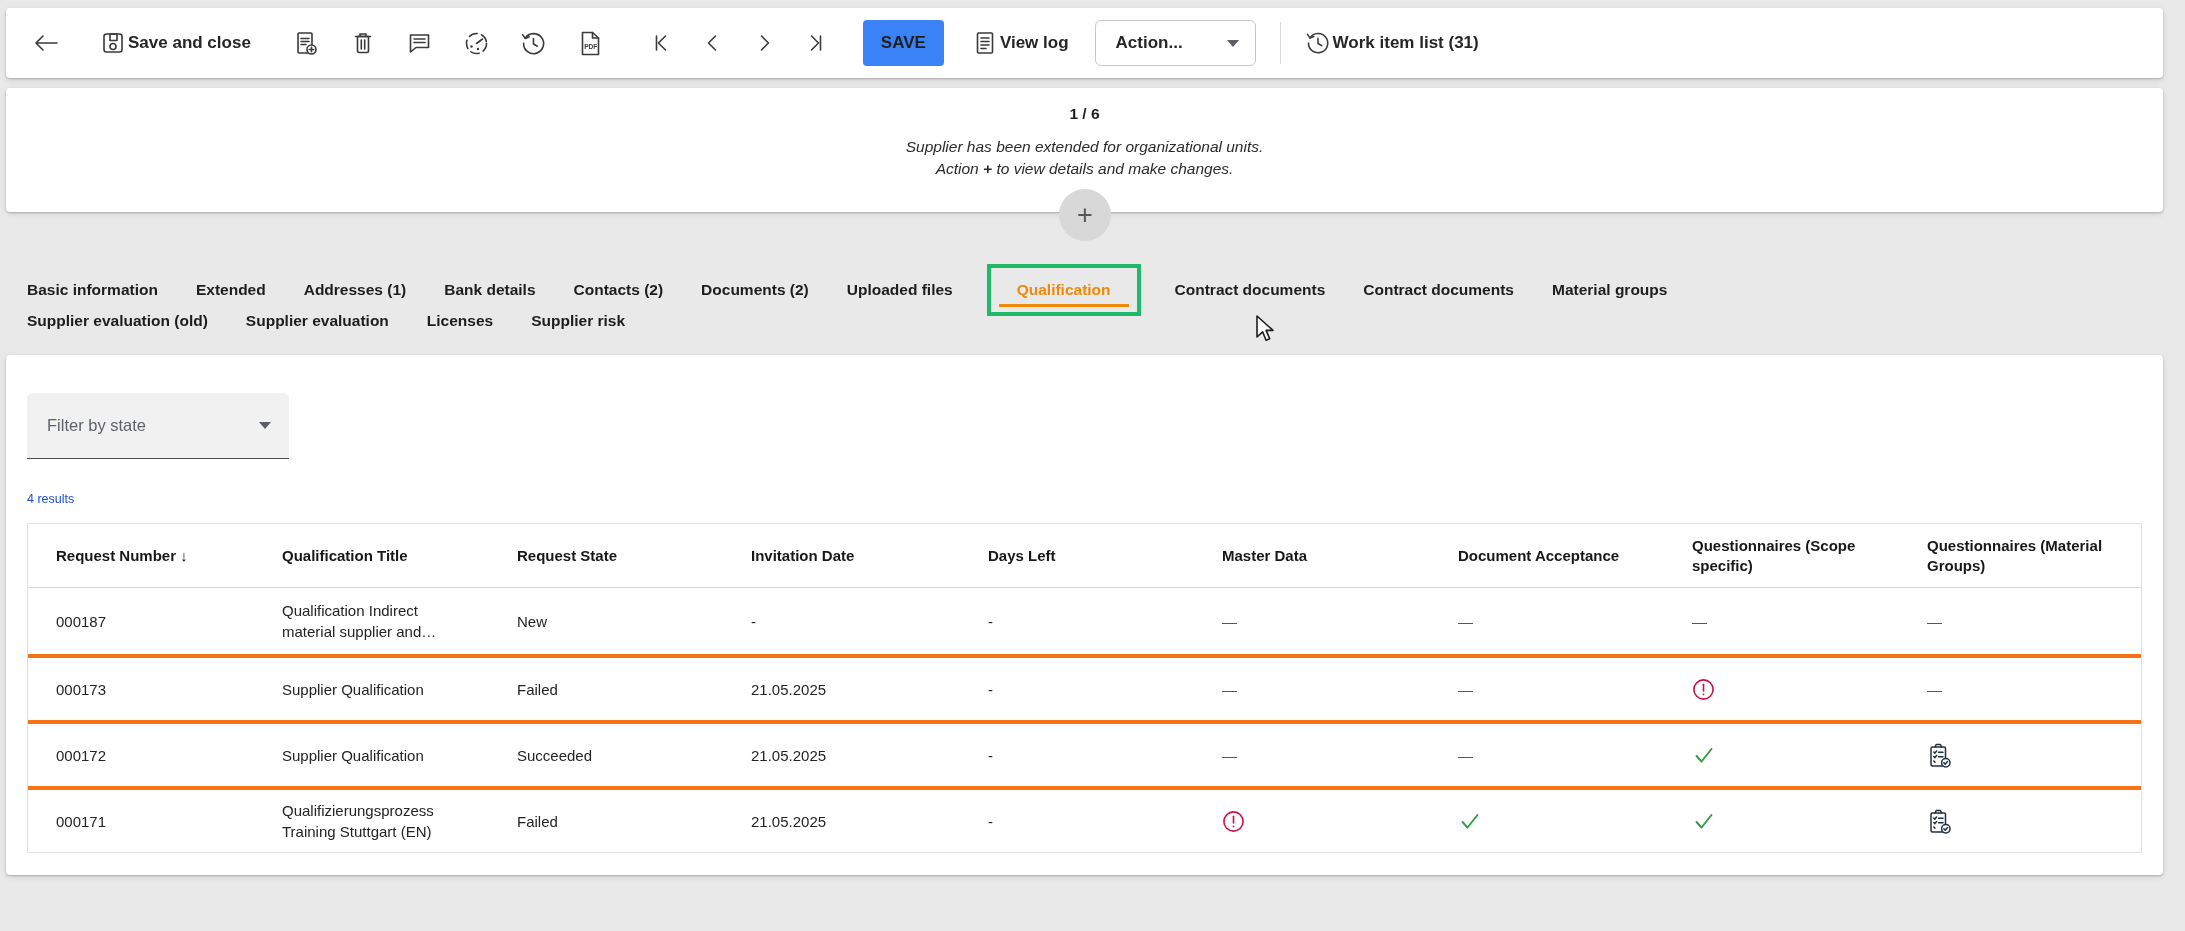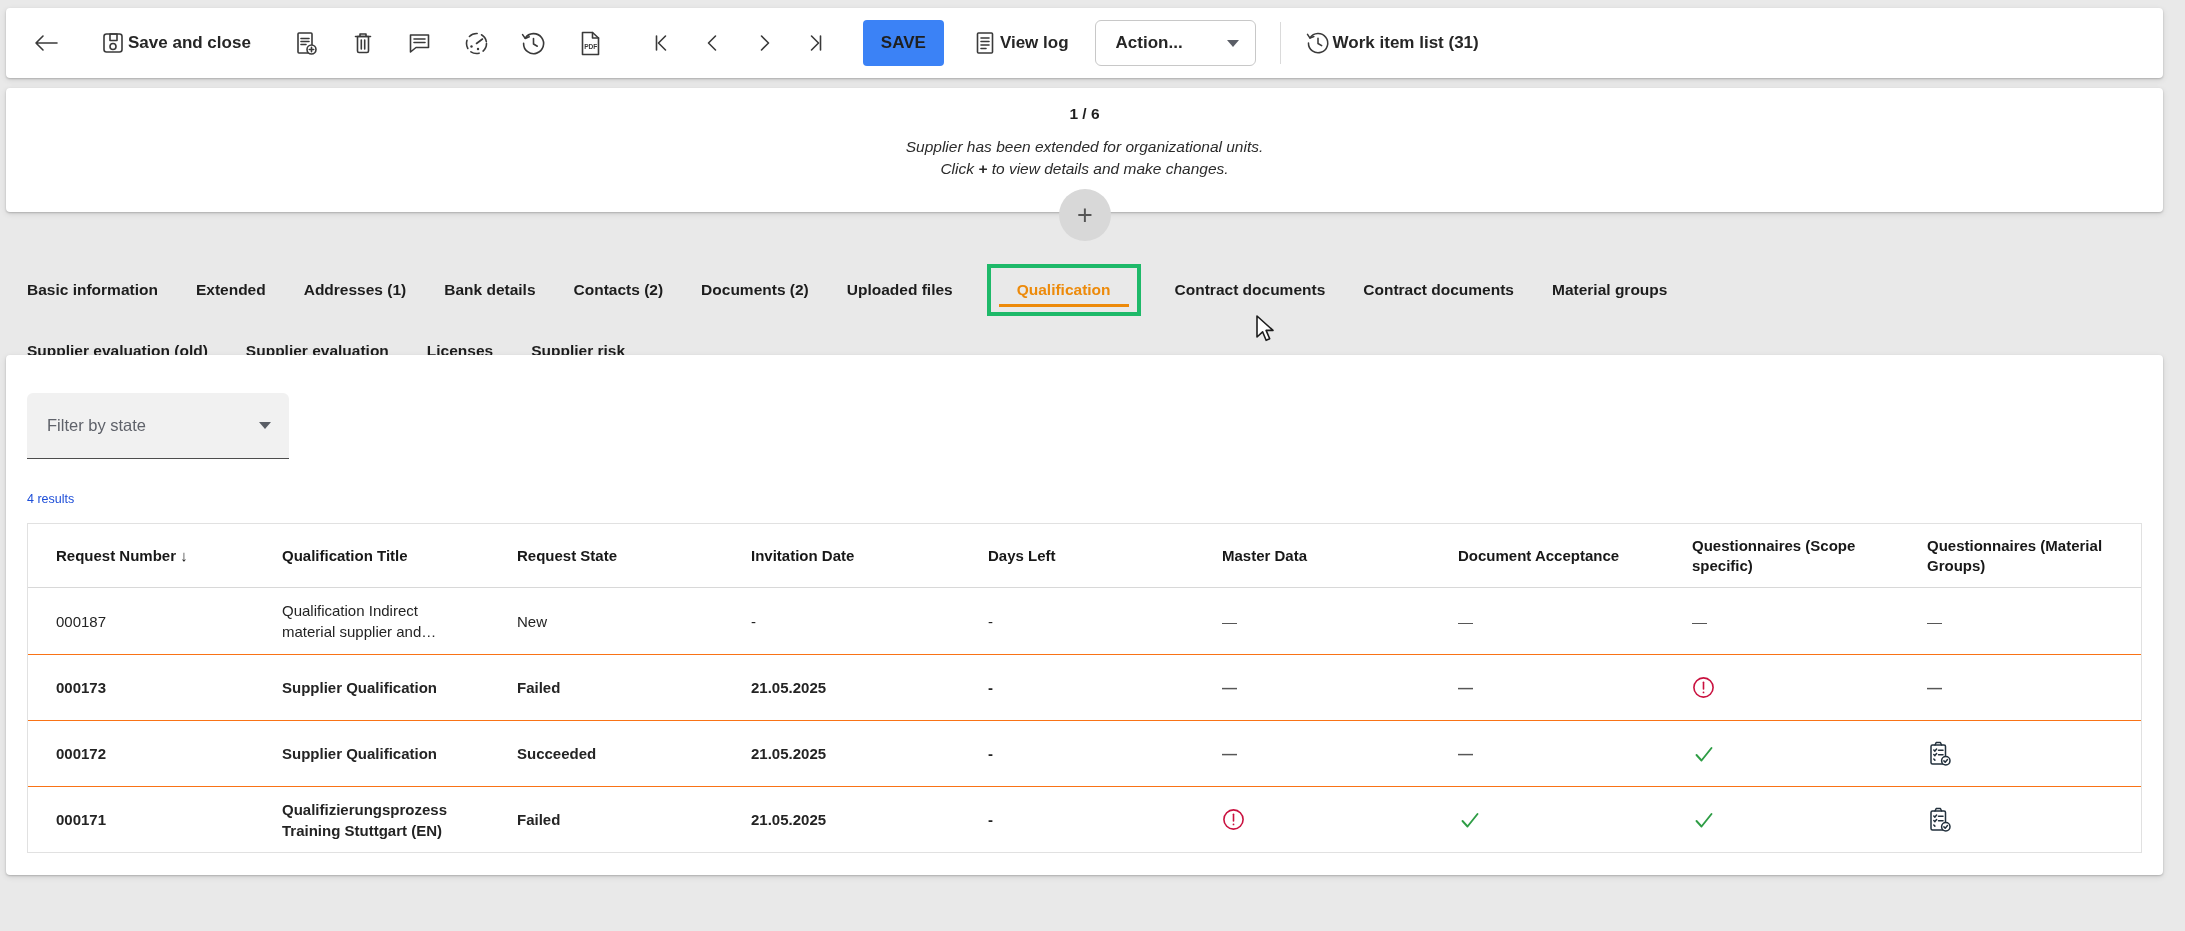--- a/index.html
+++ b/index.html
@@ -35,37 +35,37 @@
   #notification { top:88px; height:124px; text-align:center; padding-top:17px; font-size:15.5px; }
   #notif-counter { font-weight:700; font-size:15.5px; color:#1e1e1e; margin-bottom:13px; }
   .notif-line { line-height:22px; color:#2b2b2b;font-style:italic; }
   #plus-button { position:absolute; left:1059px; top:189px; width:52px; height:52px; border-radius:50%;
     background:#d8d8d8; display:flex; align-items:center; justify-content:center;
     font-size:27px; color:#555; z-index:5; cursor:default; }
   
   .tabsrow { position:absolute; left:27px; display:flex; gap:38px; align-items:center;
     font-weight:700; font-size:15.5px; color:#1d1d1d; white-space:nowrap; }
   #tabs-row1 { top:268px; height:44px; }
-  #tabs-row2 { top:334px; height:34px; }
+  #tabs-row2 { top:304px; height:34px; }
   .tab { cursor:default; }
   .tab.active { color:var(--orange); height:44px; display:flex; align-items:center;
     padding:0 26px; position:relative; outline:4px solid var(--green-box); }
   .tab.active::after { content:""; position:absolute; left:8px; right:8px; bottom:5px;
     height:3px; background:var(--orange); }
   
   #main-card { top:355px; height:520px; }
   #filter { position:absolute; left:27px; top:393px; width:262px; height:66px; background:#f1f1f1;
     border-radius:6px 6px 0 0; border-bottom:1px solid #4d4d4d; display:flex; align-items:center;
     justify-content:space-between; padding:0 18px 0 20px; font-size:16.5px; color:#5f626a; z-index:3; }
   #results { position:absolute; left:27px; top:492px; font-size:12.5px; color:#1d4ed8; }
   #qtable { position:absolute; left:27px; top:523px; width:2115px; background:#fff; border:1px solid #e1e1e1; }
   .trow { display:grid; grid-template-columns:226px 235px 234px 237px 234px 236px 234px 235px auto; align-items:center; }
   .thead { min-height:64px; border-bottom:1px solid #d8d8d8; }
   .tbody-row { min-height:66px; }
-  .tbody-row + .tbody-row { border-top:1px solid #f97316;font-weight:bold; }
+  .tbody-row + .tbody-row { border-top:4px solid #f97316; }
   .tcell { padding:8px 26px 8px 28px; font-size:15px; line-height:21px; color:#242424; }
   .hcell { font-weight:700; color:#181818; font-size:15px; line-height:20px; cursor:default; }
   .dash { color:#575757; }
   .sort-arrow { font-weight:700; }
   .iconcell { display:flex; align-items:center; }
   
   #cursor { position:absolute; left:1254px; top:314px; z-index:9; }
 </style>
 </head>
 <body>
@@ -153,21 +153,21 @@
         <path d="M13.5 8.5v5.5l3.8 2.2"></path>
       </svg>
     <span class="tlabel">Work item list (31)</span>
   </div>
 </div>
 
 <div class="card" id="notification">
   <div id="notif-counter">1 / 6</div>
   <div class="notif-line">Supplier has been extended for organizational units.</div>
   <div class="notif-line">
-    <span>Click</span>
+    <span>Action</span>
     <b>+</b>
     <span>to view details and make changes.</span>
   </div>
 </div>
 <div id="plus-button">
   <span>+</span>
 </div>
 
 <div class="tabsrow" id="tabs-row1">
     <div class="tab">Basic information</div>

